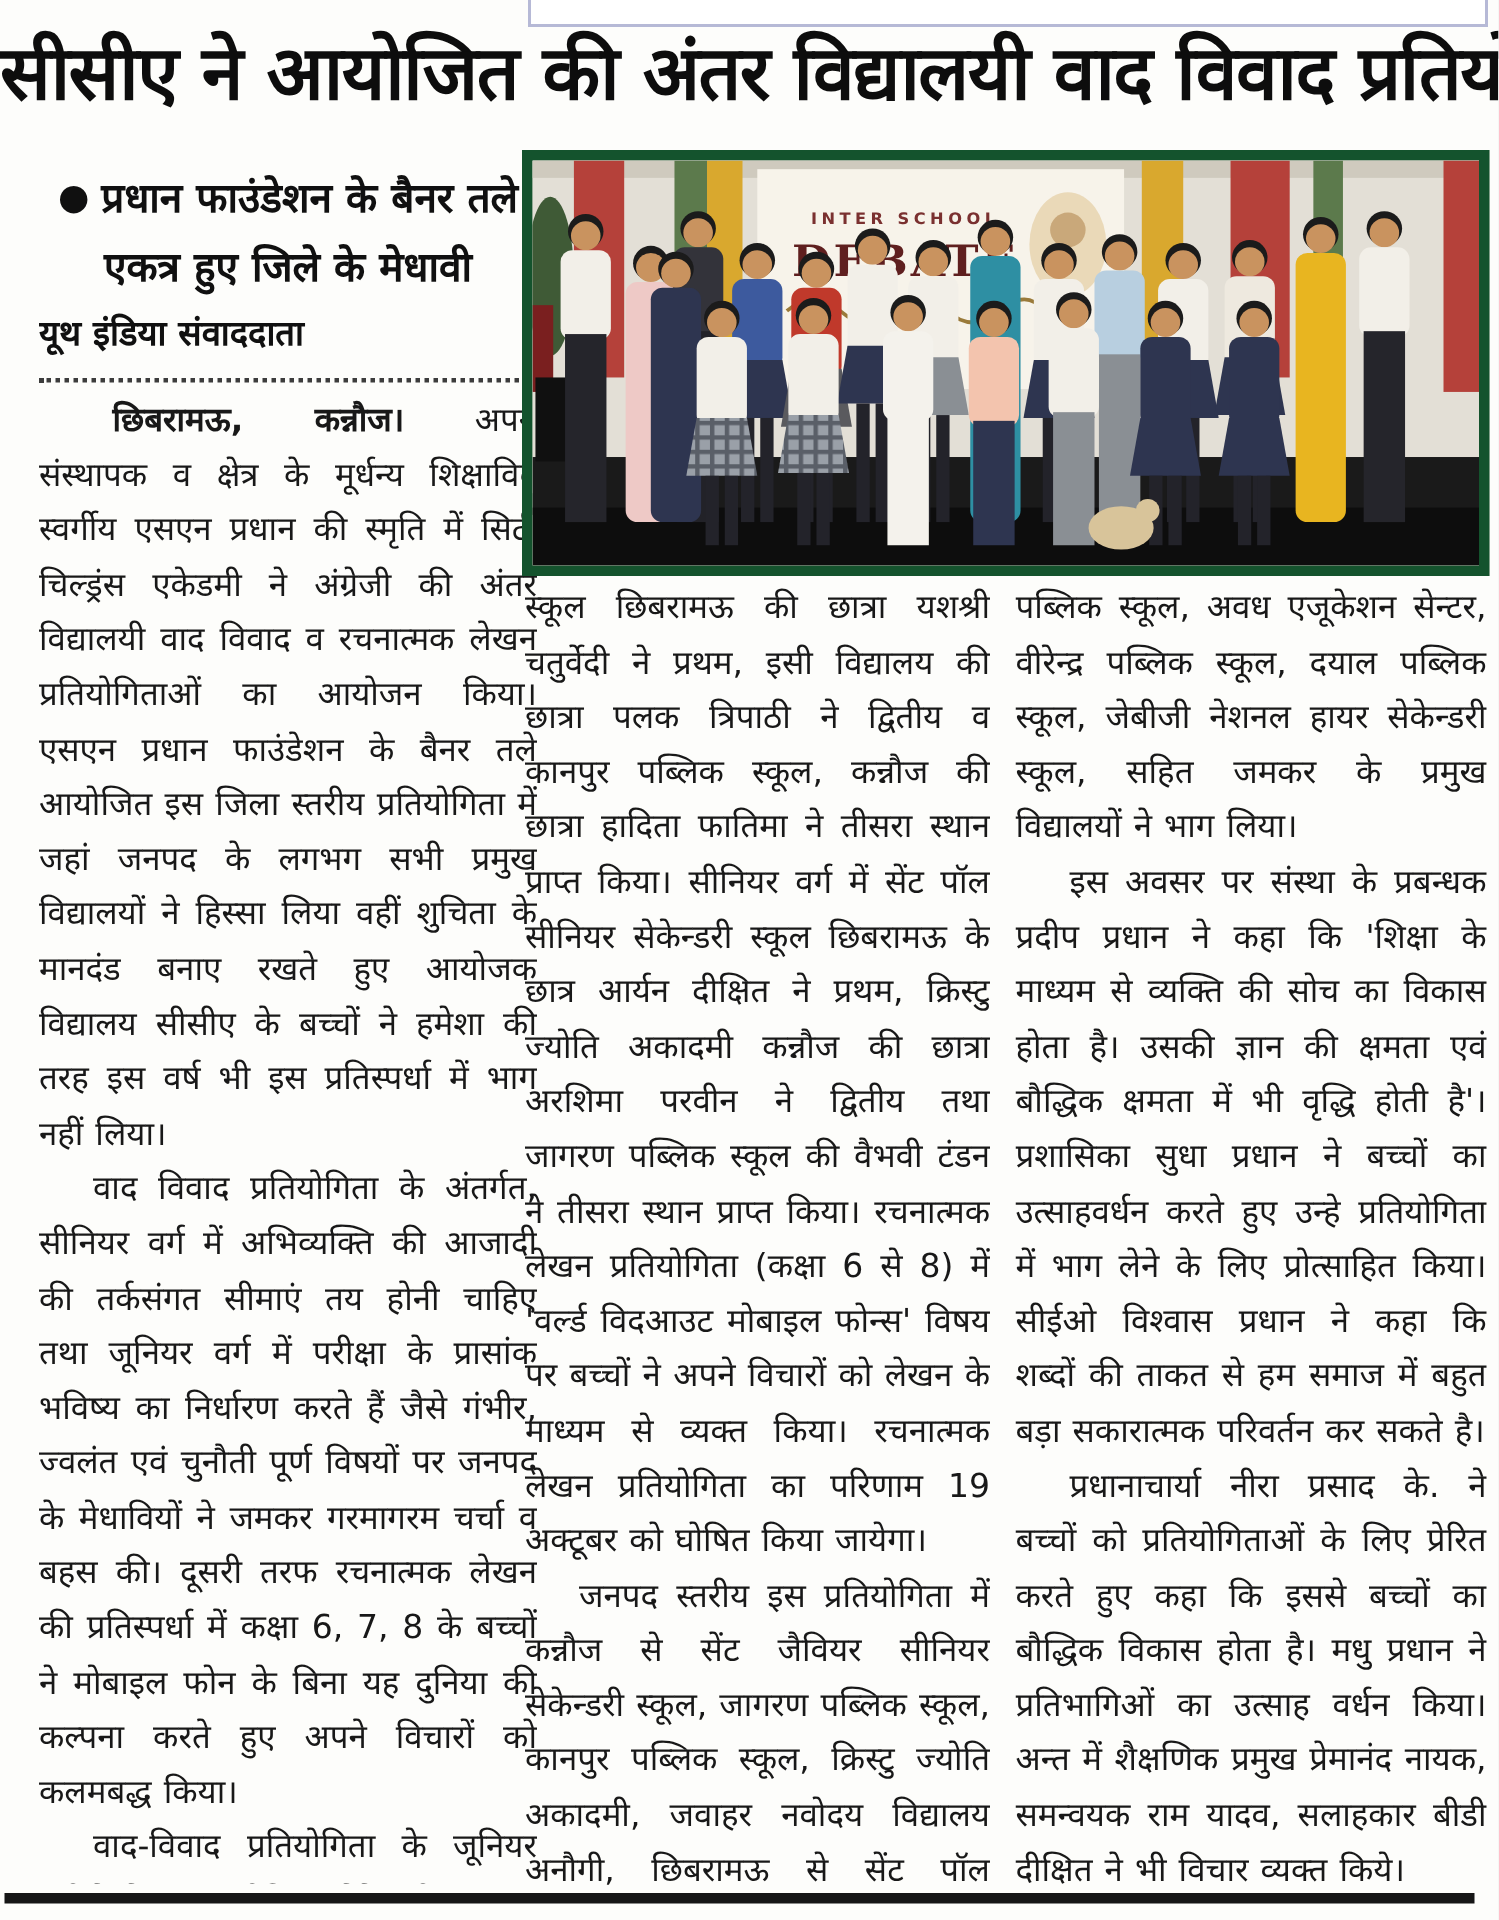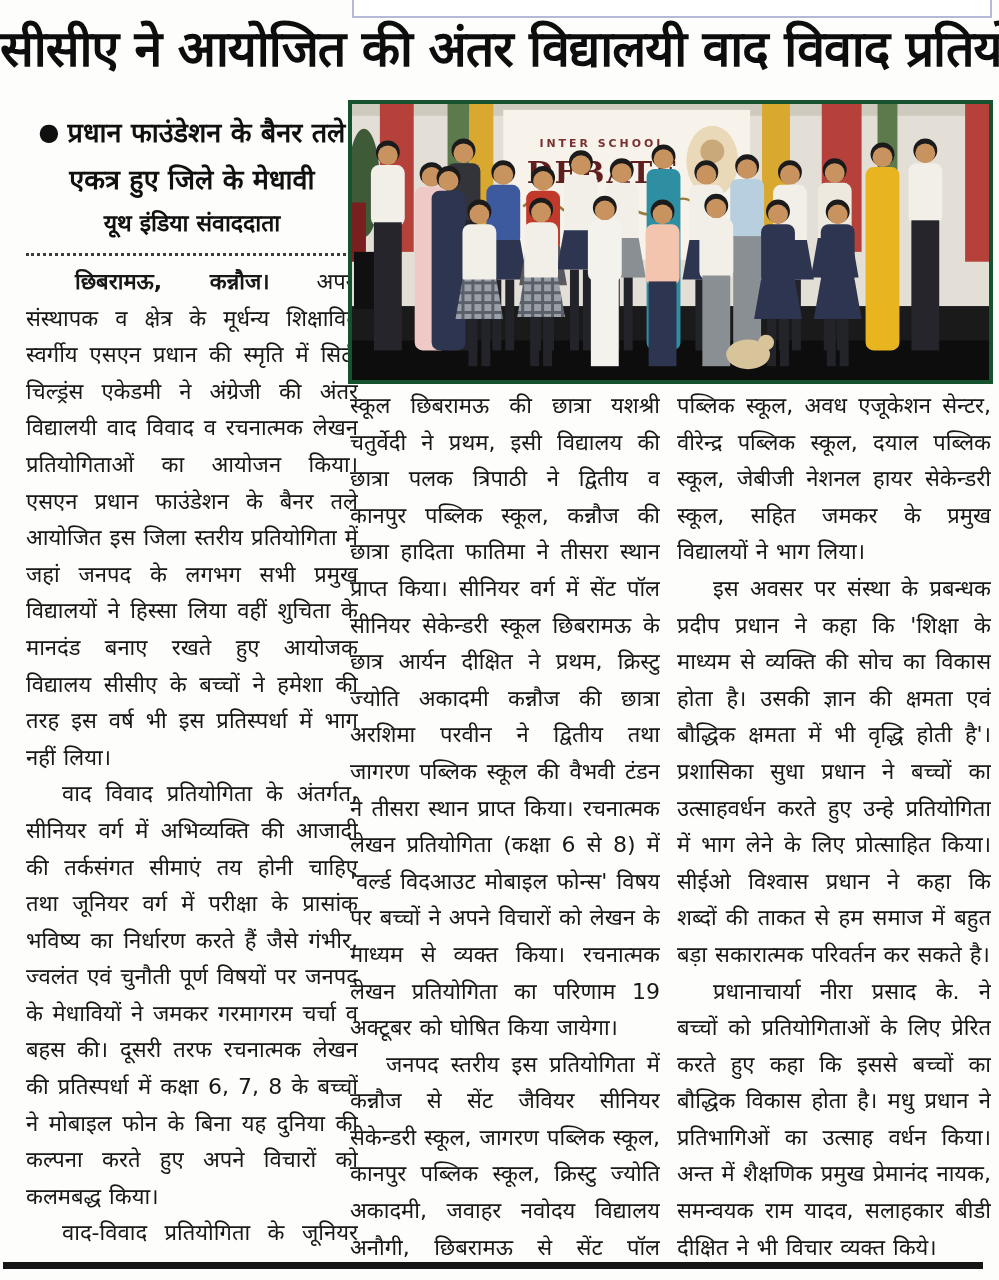--- a/index.html
+++ b/index.html
@@ -20,31 +20,31 @@
   }
   .col{position:absolute; overflow:hidden;}
   .col1{left:26px;  top:106px; width:332px; height:1150px;}
   .col2{left:350px; top:388px; width:310px; height:870px;}
   .col3{left:677px; top:388px; width:314px; height:870px;}
   .standfirst{
     font-size:27px; font-weight:800; line-height:45px; text-align:center;
     color:#101010; margin-top:4px;
   }
   .bullet{font-size:24px; margin-right:8px; position:relative; top:-2px;}
-  .byline{font-size:23px; font-weight:700; text-align:center; margin-top:4px; color:#101010;}
+  .byline{font-size:23px; font-weight:700; text-align:left; margin-top:4px; color:#101010;}
   .dotted{border-bottom:3px dotted #3c3c3c; margin:14px 0 8px 0; height:1px;}
   p.body{
     margin:0; font-size:22px; line-height:36.6px; text-align:justify;
     color:#181818; word-spacing:1px;
   }
   p.body.indent{text-indent:36px;}
   .dateline{font-weight:800;margin-left:13px;}
   .photo{
     position:absolute; left:348px; top:100px; width:645px; height:284px;
-    margin:0; background:#e3dfd6; border:4px solid #14532d; box-sizing:border-box;
+    margin:0; background:#e3dfd6; border:7px solid #14532d; box-sizing:border-box;
   }
   .photo svg{position:absolute; left:0; top:0; width:100%; height:100%; display:block;}
   .banner-top-text{font-size:11px; letter-spacing:3px; font-weight:700; fill:#7a3030;}
   .banner-main-text{font-family:"DejaVu Serif","Liberation Serif",serif; font-size:30px; font-weight:700; fill:#5f1f1f; letter-spacing:2px;}
   .bottom-rule{
     position:absolute; left:3px; top:1262px; width:980px; height:7px; background:#161616;
   }
 </style>
 </head>
 <body>

